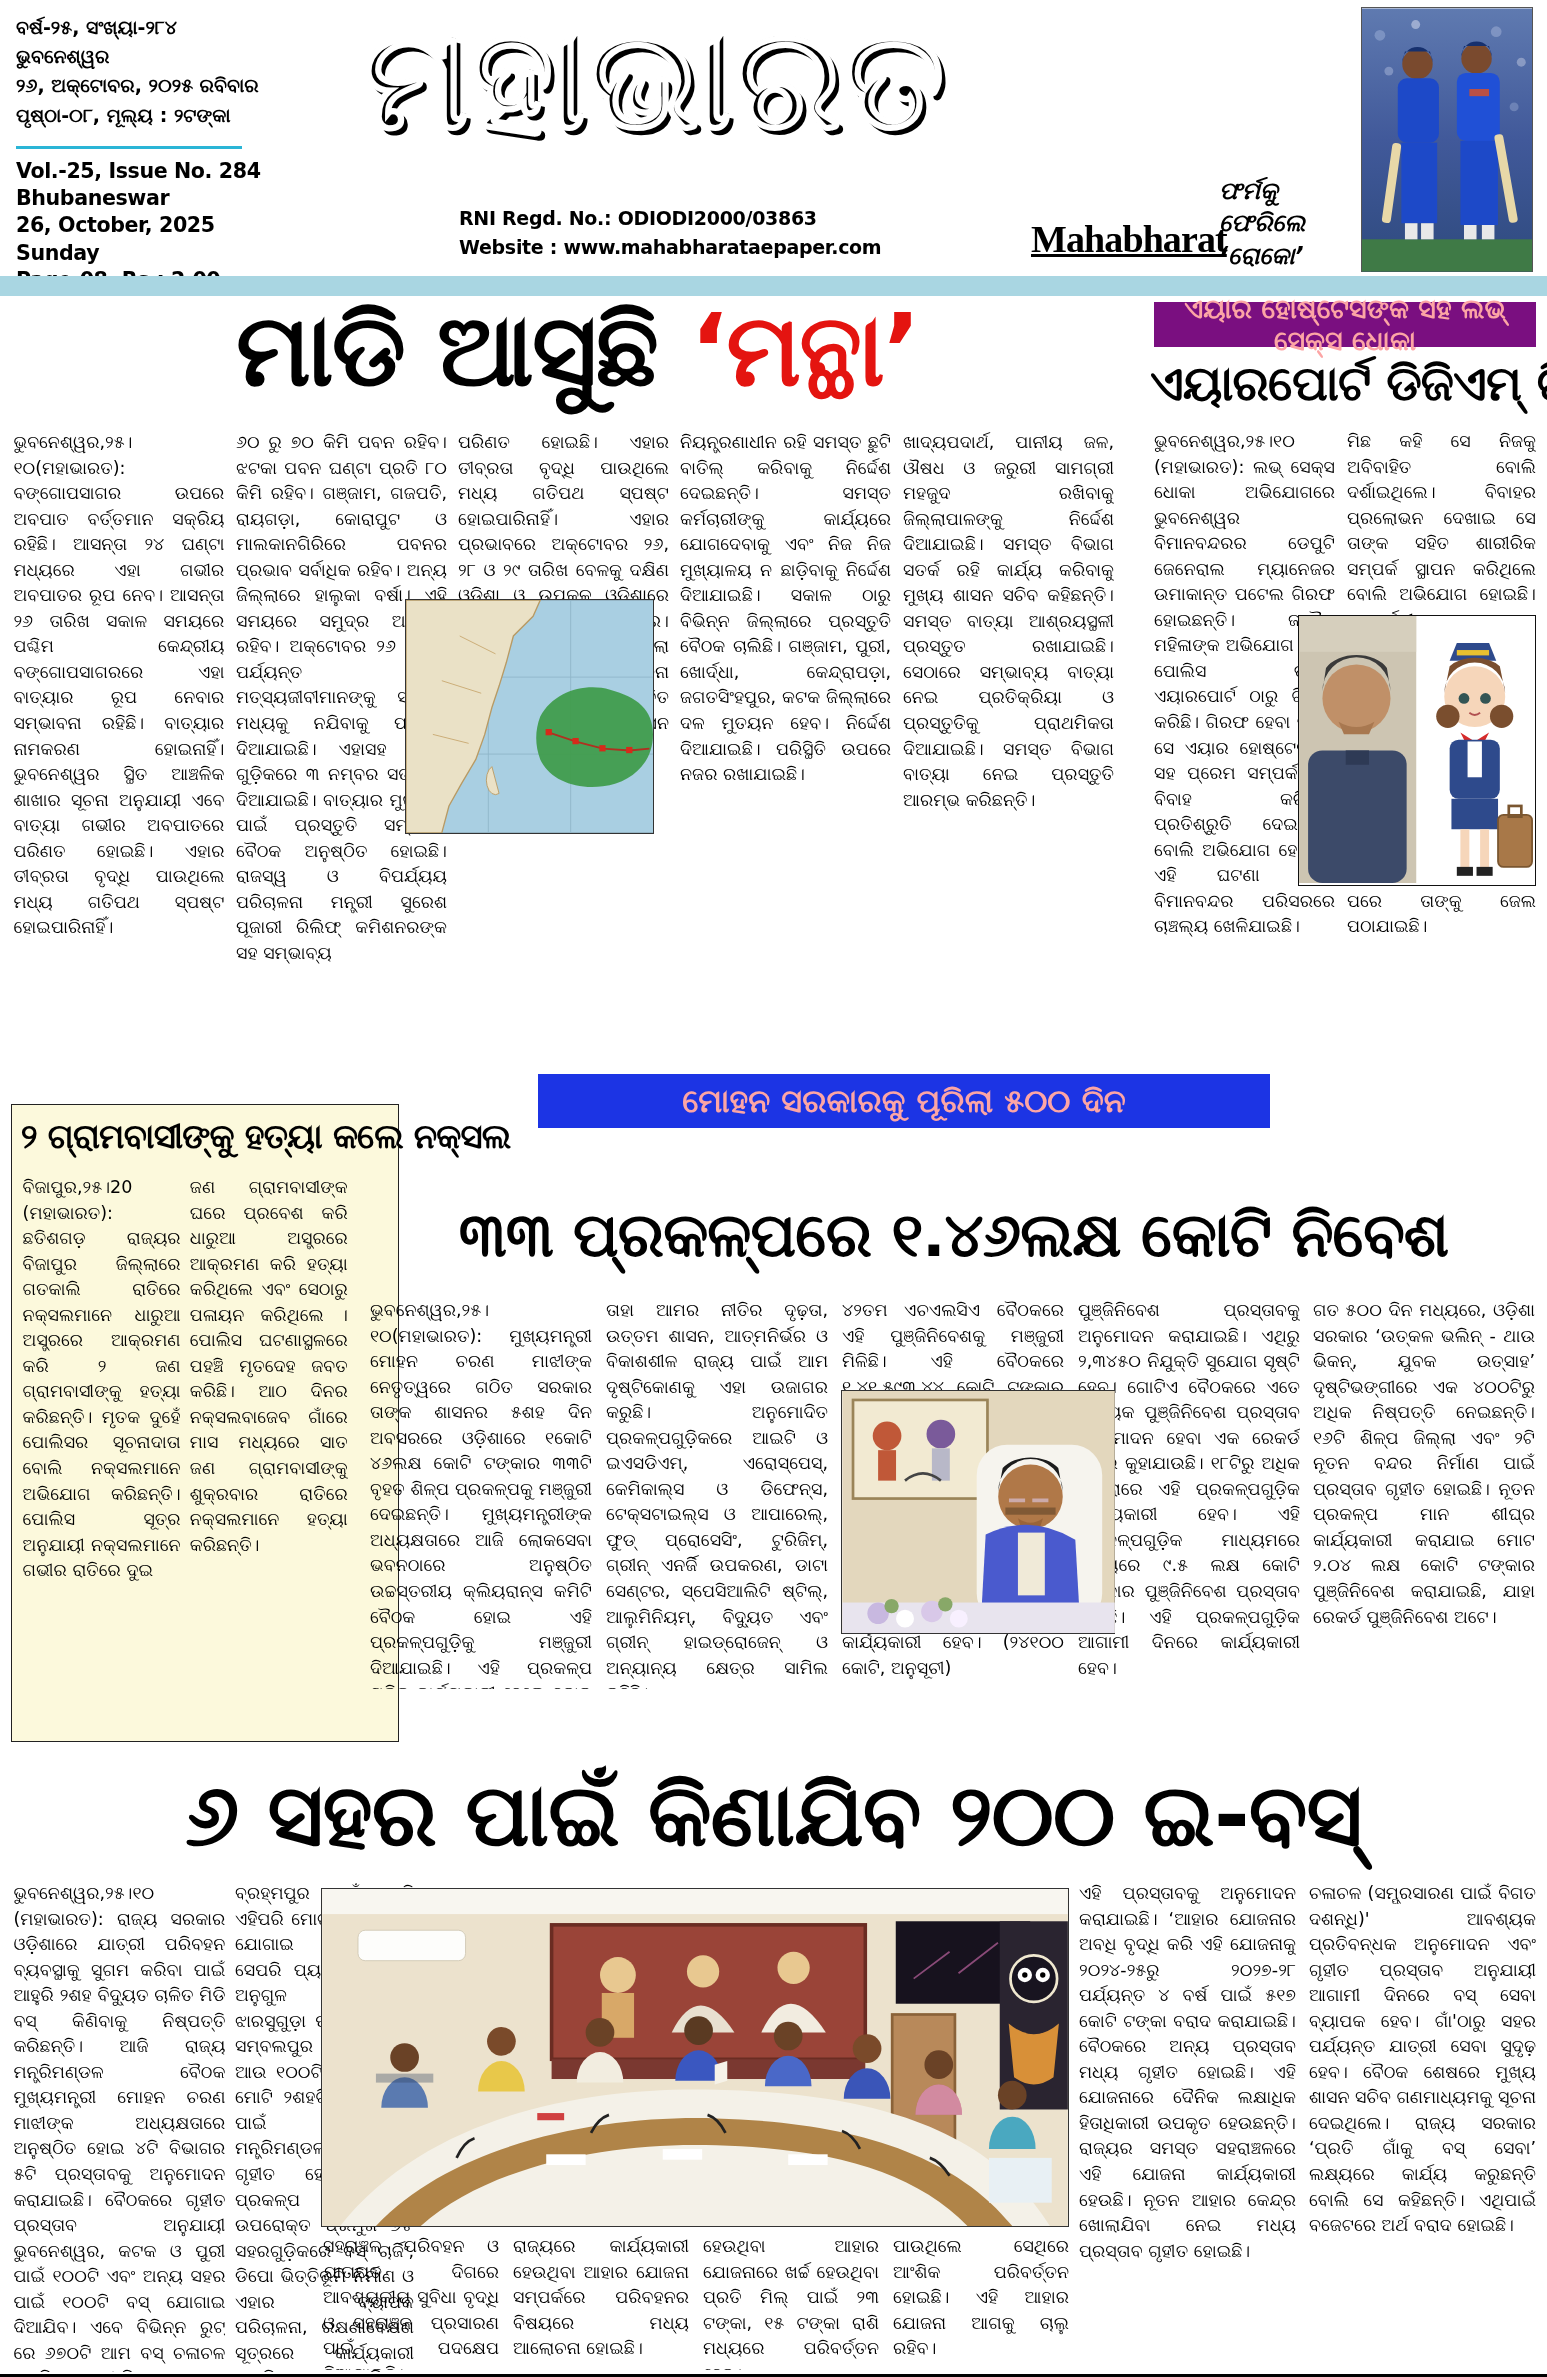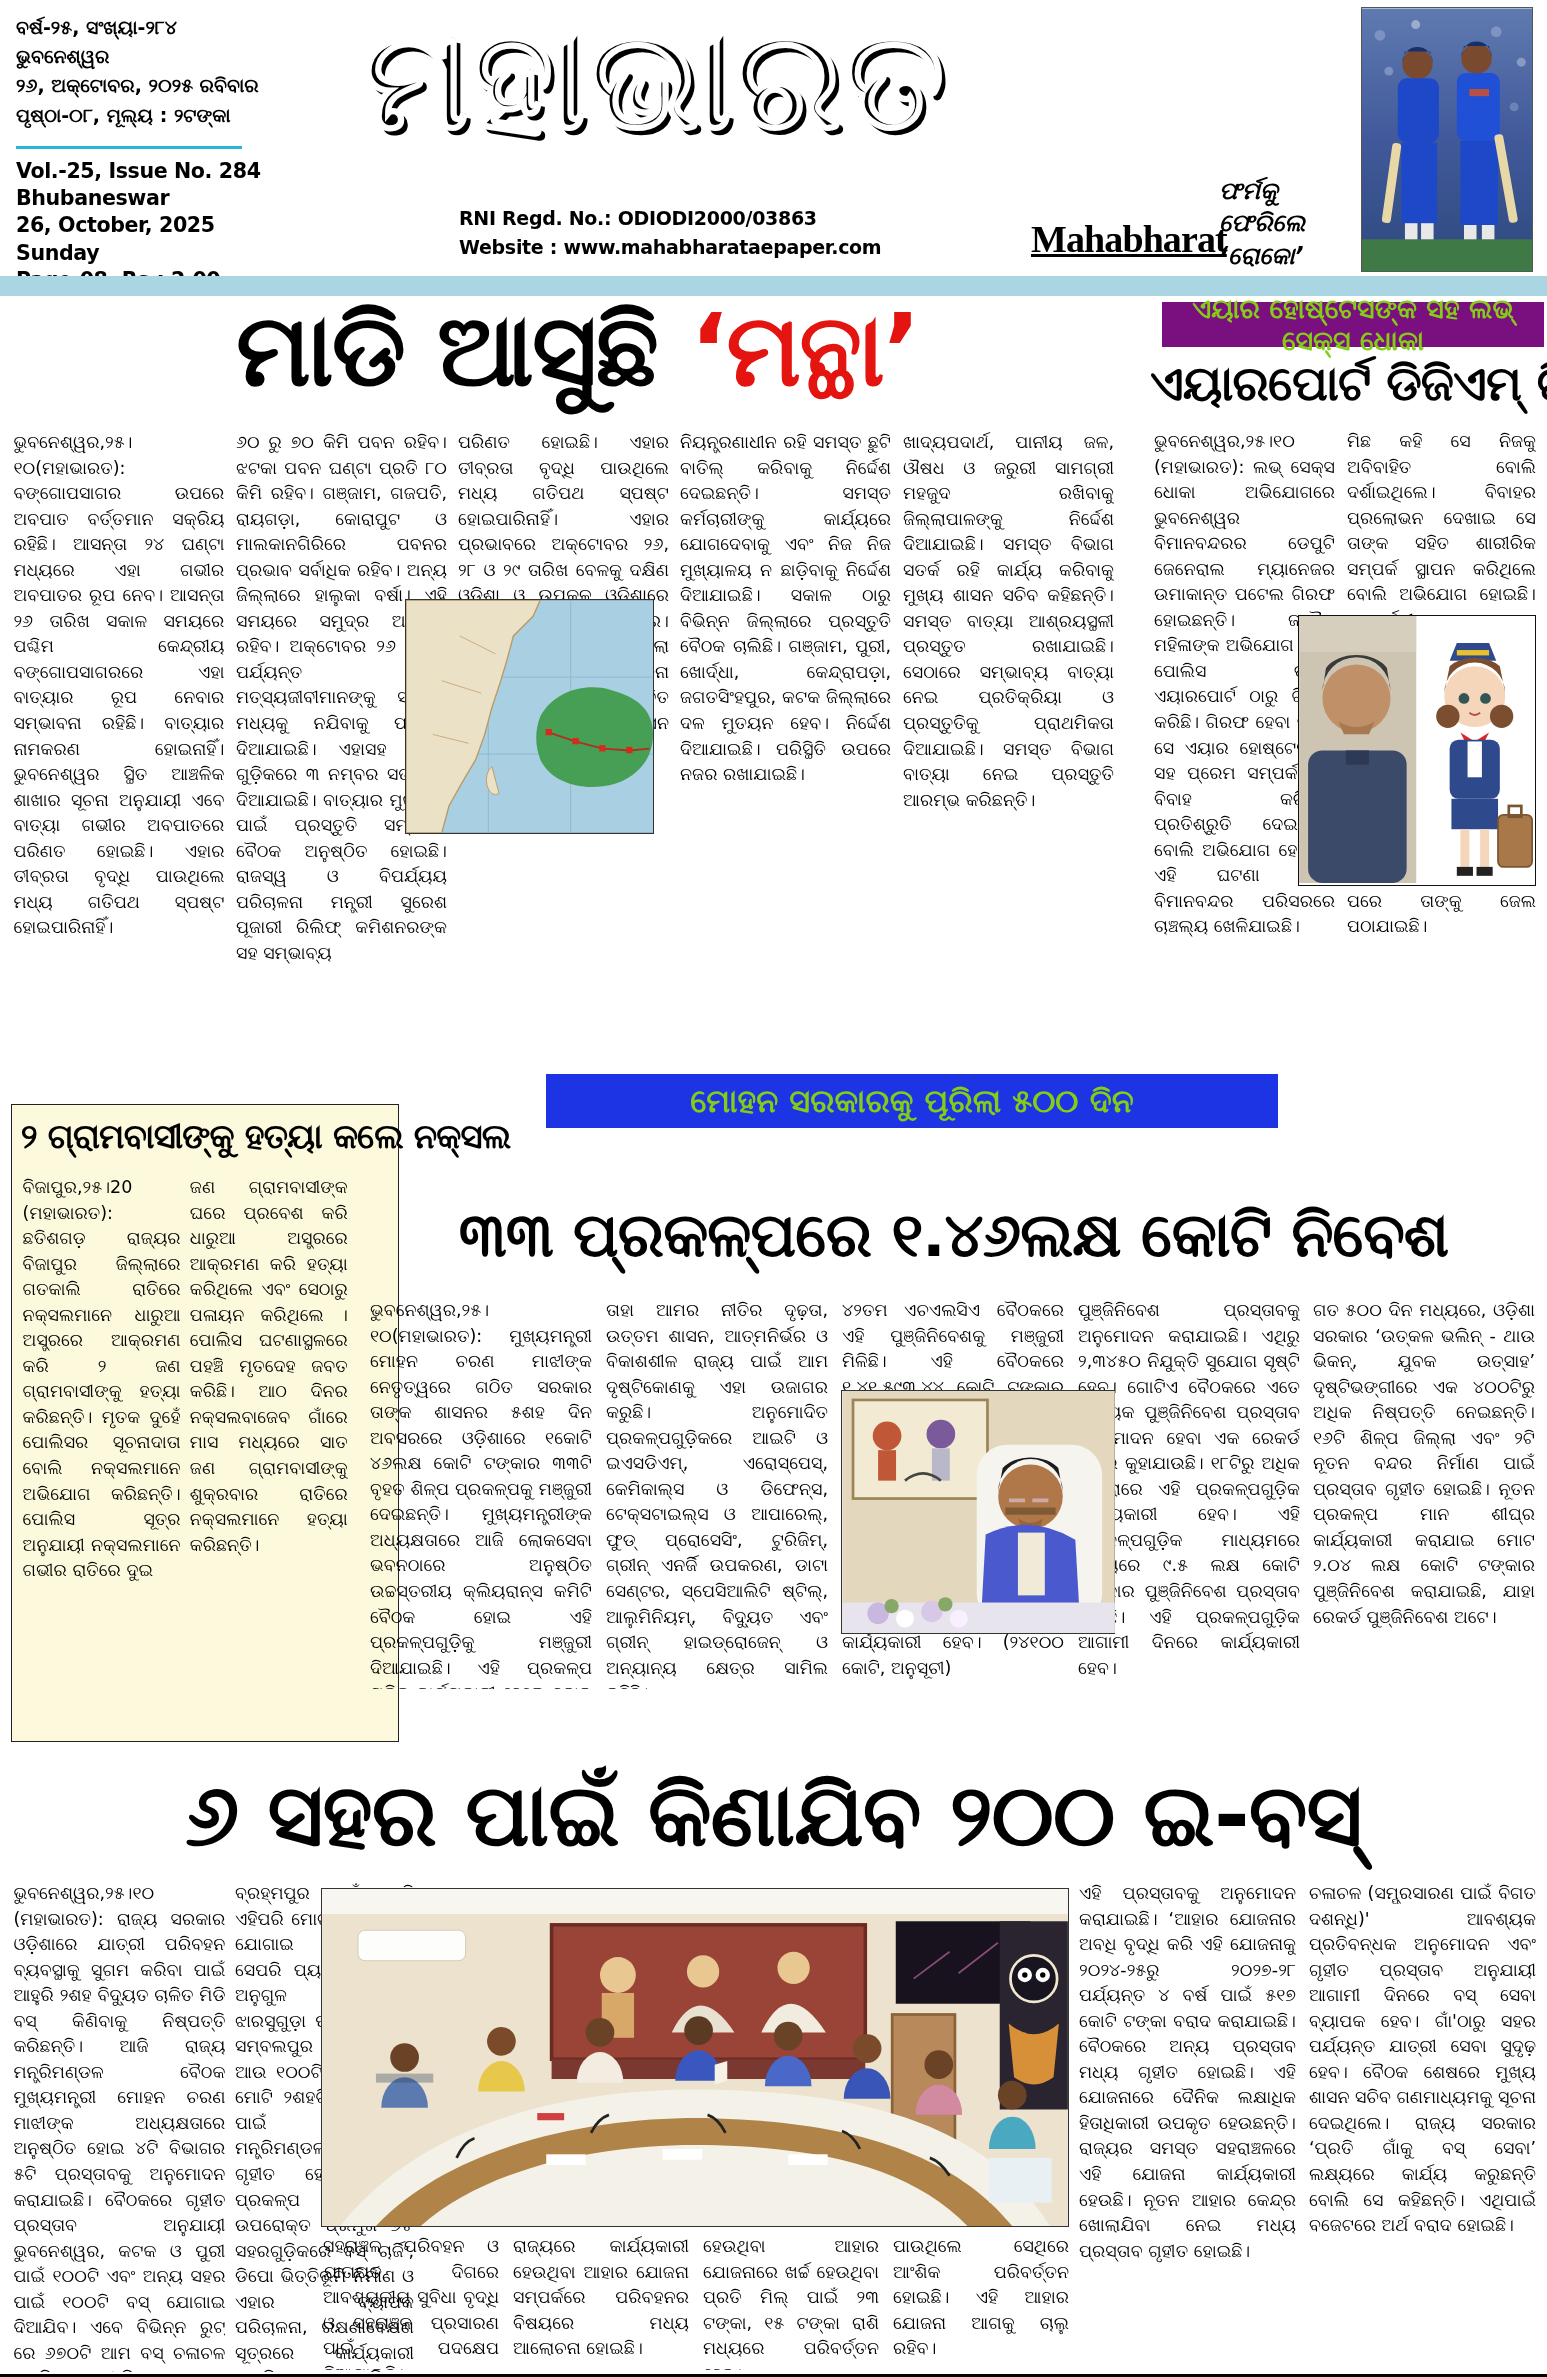--- a/index.html
+++ b/index.html
@@ -30,22 +30,22 @@
     font-family:"Liberation Serif", serif; font-weight:bold; font-size:38px;
     text-decoration:underline; letter-spacing:-0.9px;
   }
   .top-caption { font-size:24px; font-weight:bold; text-align:left; line-height:1.35;font-style:italic; }
   .band { background:#a9d6e2; }
 
   
   .headline-main { font-size:100px; font-weight:bold; letter-spacing:-1.8px; white-space:nowrap; text-align:center; }
   .headline-main .red { color:#e41410; }
   .kicker {
-    color:#84cc16; font-weight:bold; text-align:center;
-    display:flex; align-items:center; justify-content:center;margin-left:8px;
+    color:#fca5a5; font-weight:bold; text-align:center;
+    display:flex; align-items:center; justify-content:center;
   }
   .kicker.purple { background:#7a0f80; font-size:27px; }
   .kicker.blue   { background:#1c34e4; font-size:32px; }
   .headline-2 { font-size:48px; font-weight:bold; white-space:nowrap; text-align:center; letter-spacing:-0.9px; }
   .headline-3 { font-size:61px; font-weight:bold; white-space:nowrap; text-align:center; letter-spacing:-0.9px; }
   .headline-4 { font-size:86px; font-weight:bold; white-space:nowrap; text-align:center; letter-spacing:-0.9px;margin-top:15px; }
   .headline-box { font-size:32px; font-weight:bold; text-align:center; letter-spacing:-0.9px; }
 
   .yellow-box { background:#fcf9dc; border:1.8px solid #222; }
   .photo-frame { border:1.8px solid #111; background:#fff; }

